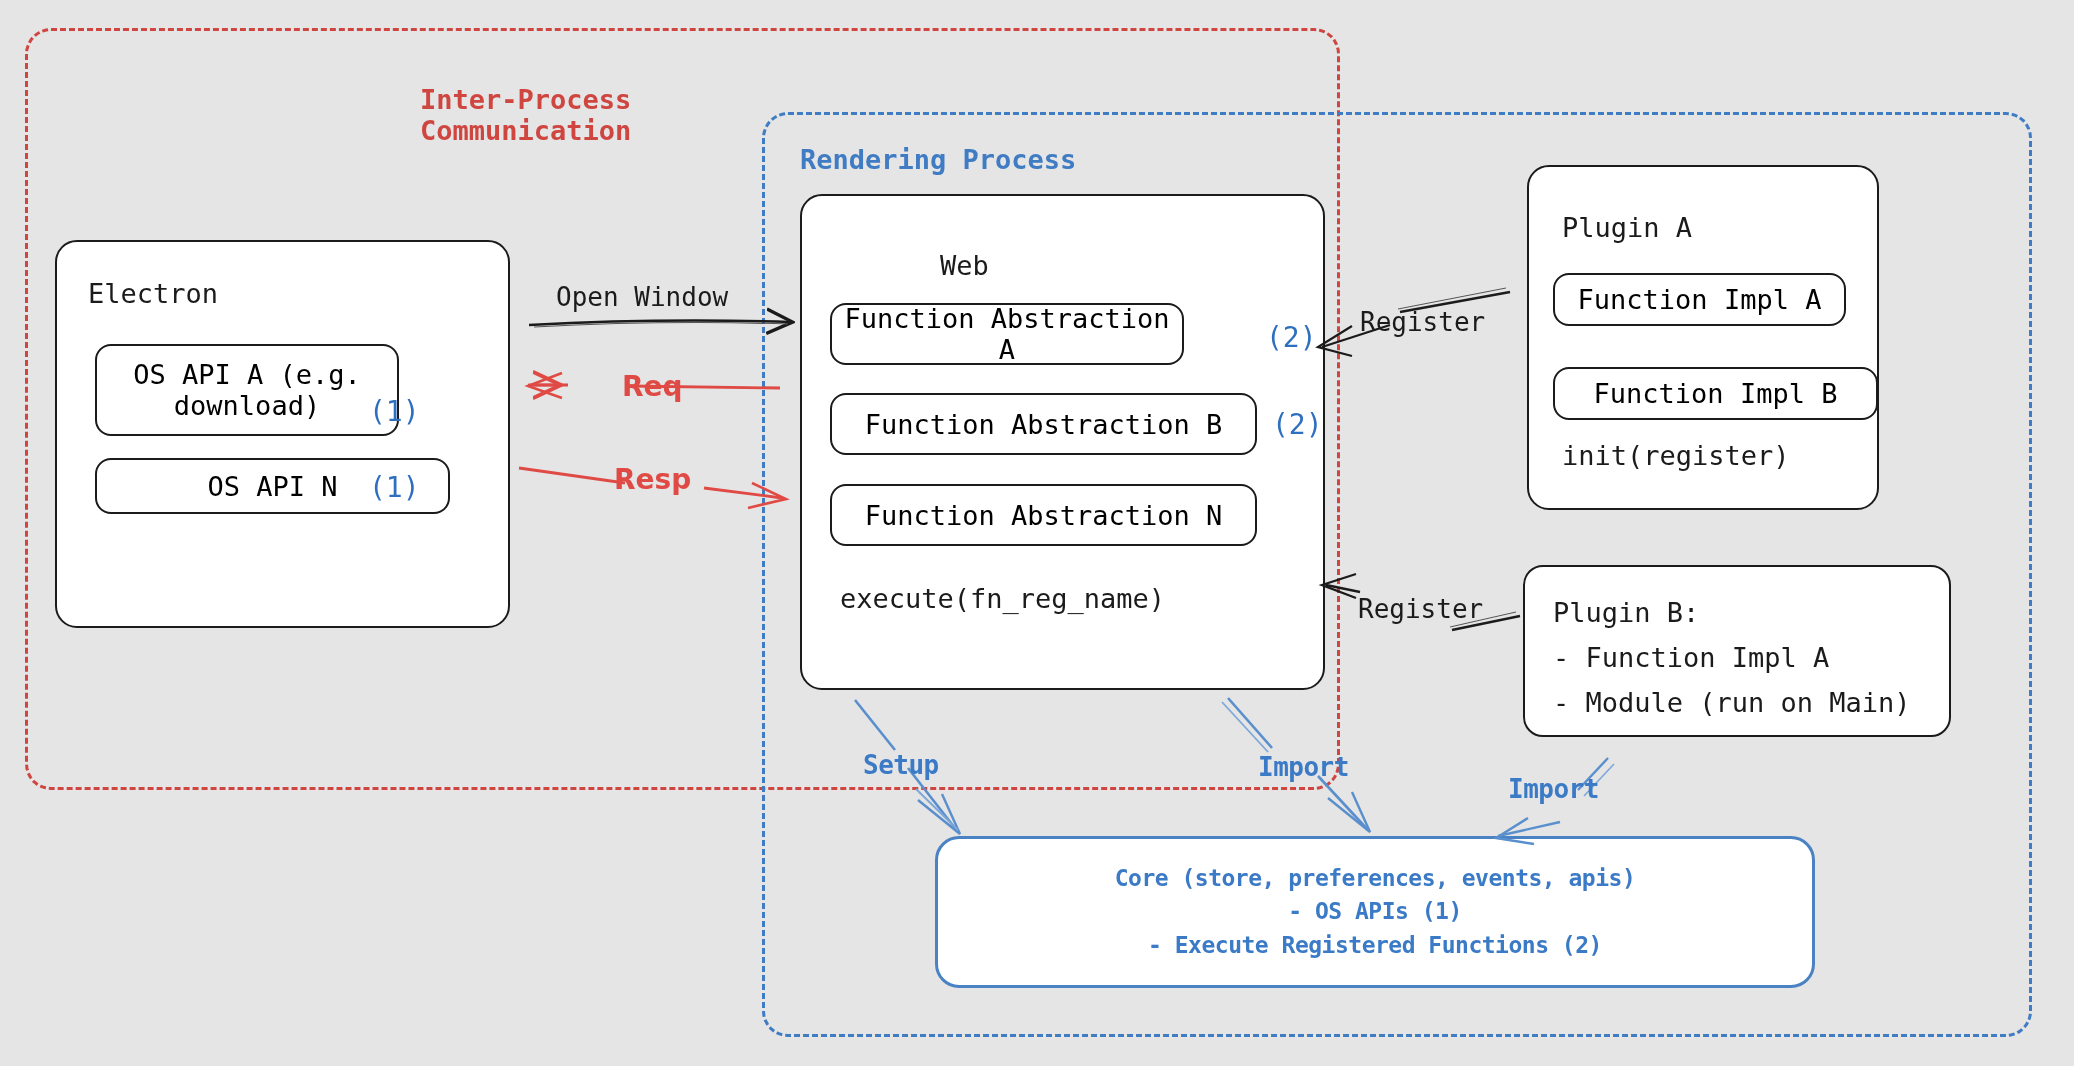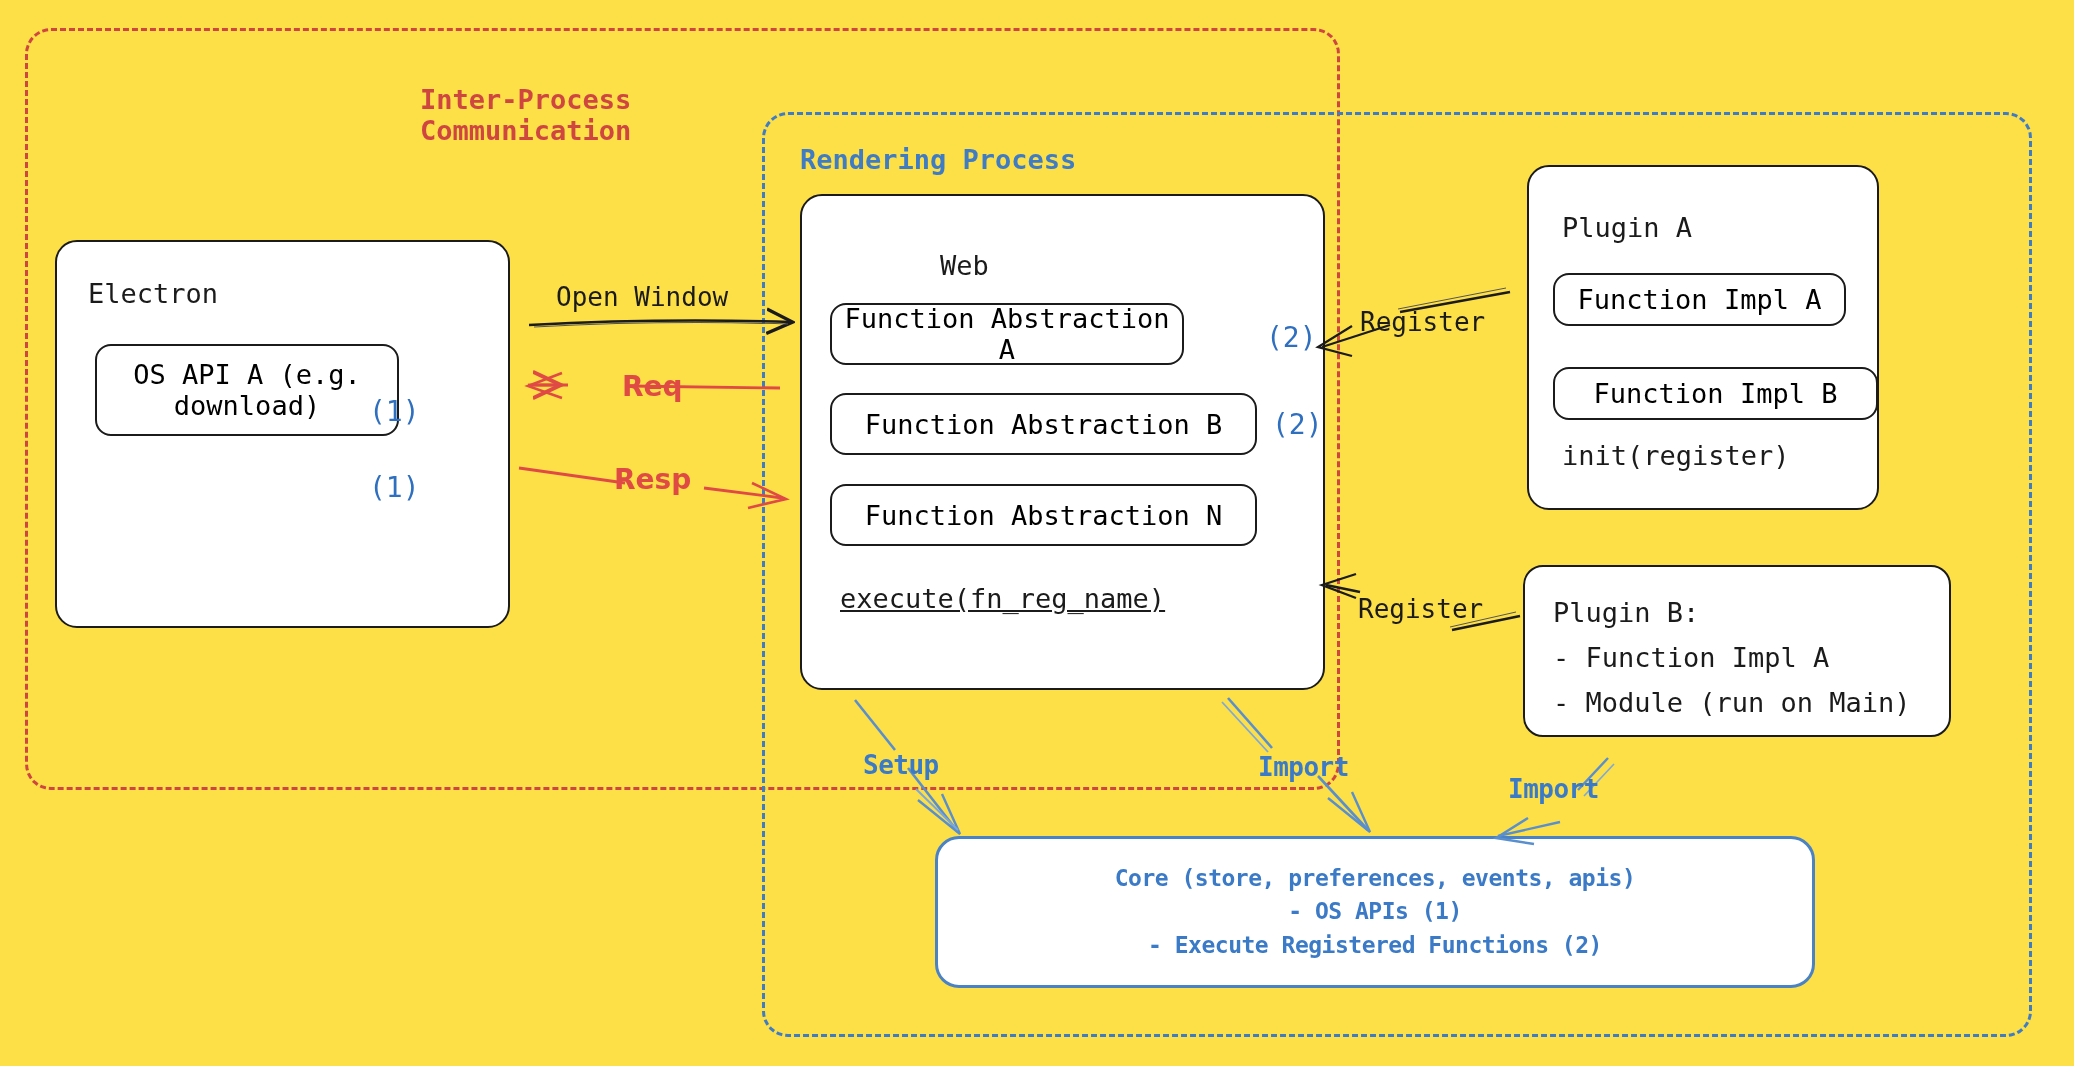--- a/index.html
+++ b/index.html
@@ -5,21 +5,21 @@
 <style>
   html, body {
     margin: 0;
     padding: 0;
     background: #ffffff;
   }
   #canvas {
     position: relative;
     width: 2074px;
     height: 1066px;
-    background: #fde047;
+    background: #e5e5e5;
     overflow: hidden;
     font-family: "DejaVu Sans Mono", "Liberation Mono", monospace;
   }
 
   
   .region {
     position: absolute;
     border-style: dashed;
     border-width: 3px;
     border-radius: 26px;
@@ -153,41 +153,44 @@
   <div class="box" style="left:55px; top:240px; width:455px; height:388px;"></div>
 
   <div class="txt txt-title" style="left:88px; top:278px;">Electron</div>
 
   <div class="box-inner" style="left:95px; top:344px; width:304px; height:92px;">
     <span class="txt-body" style="position:static;">OS API A (e.g.
 download)</span>
   </div>
   <div class="badge" style="left:369px; top:395px;">(1)</div>
 
+  <div class="box-inner" style="left:95px; top:458px; width:355px; height:56px;">
+    <span class="txt-body" style="position:static;">OS API N</span>
+  </div>
   <div class="badge" style="left:369px; top:471px;">(1)</div>
 
   <div class="box" style="left:800px; top:194px; width:525px; height:496px;"></div>
 
   <div class="txt txt-title" style="left:940px; top:250px;">Web</div>
 
   <div class="box-inner" style="left:830px; top:303px; width:354px; height:62px;">
     <span class="txt-body" style="position:static;">Function Abstraction A</span>
   </div>
   <div class="badge" style="left:1266px; top:321px;">(2)</div>
 
   <div class="box-inner" style="left:830px; top:393px; width:427px; height:62px;">
     <span class="txt-body" style="position:static;">Function Abstraction B</span>
   </div>
   <div class="badge" style="left:1272px; top:408px;">(2)</div>
 
   <div class="box-inner" style="left:830px; top:484px; width:427px; height:62px;">
     <span class="txt-body" style="position:static;">Function Abstraction N</span>
   </div>
 
-  <div class="txt txt-body" style="left:840px; top:583px;text-decoration:underline;">execute(fn_reg_name)</div>
+  <div class="txt txt-body" style="left:840px; top:583px;">execute(fn_reg_name)</div>
 
   <div class="box" style="left:1527px; top:165px; width:352px; height:345px;"></div>
 
   <div class="txt txt-title" style="left:1562px; top:212px;">Plugin A</div>
 
   <div class="box-inner" style="left:1553px; top:273px; width:293px; height:53px;">
     <span class="txt-body" style="position:static;">Function Impl A</span>
   </div>
 
   <div class="box-inner" style="left:1553px; top:367px; width:325px; height:53px;">

